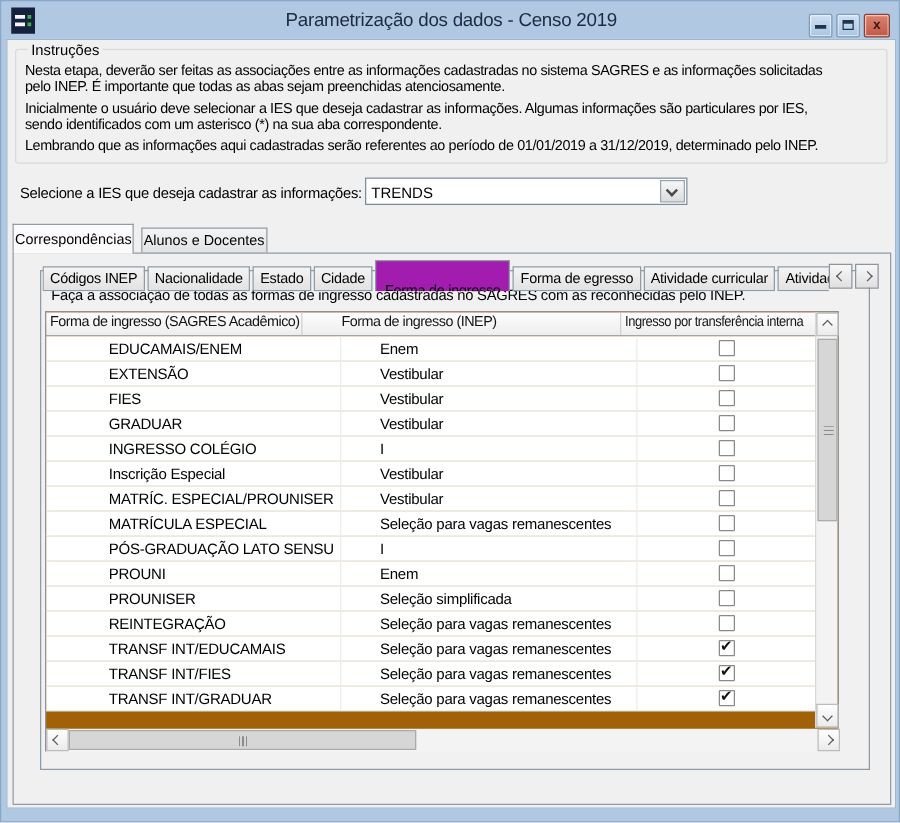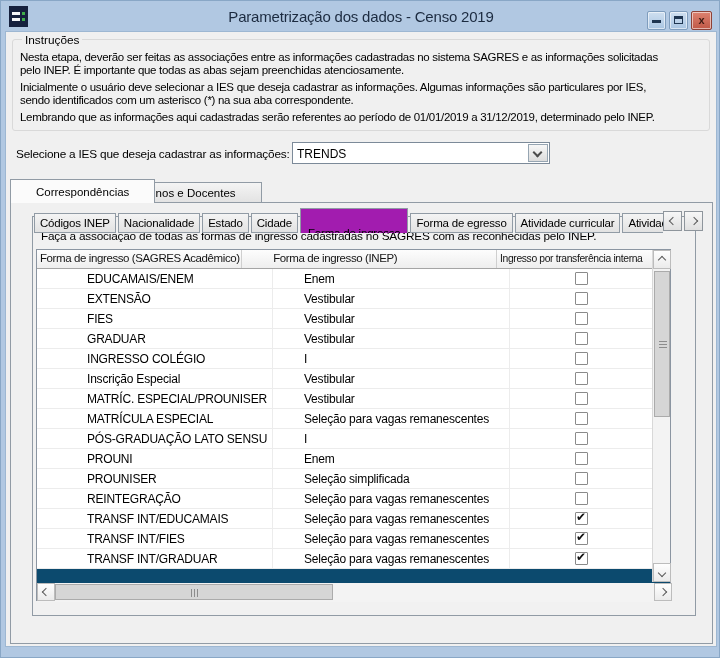--- a/index.html
+++ b/index.html
@@ -49,21 +49,21 @@
     background:linear-gradient(#f7f7f7,#dcdcdc); border:1px solid #96a5b2; }
   .chev { width:7px; height:7px; border-right:2px solid #4b4b4b; border-bottom:2px solid #4b4b4b; }
   .chev.down { transform:rotate(45deg); position:absolute; left:5px; top:4px; }
   .chev.up { transform:rotate(-135deg); }
   .chev.left { transform:rotate(135deg); }
   .chev.right { transform:rotate(-45deg); }
   .chev.thin { border-right-width:1.5px; border-bottom-width:1.5px; border-color:#5a5a5a; width:6px; height:6px; }
 
   
   .otab { position:absolute; border:1px solid #919ba5; background:linear-gradient(#f4f4f4,#e3e3e3);
-    font-size:11.5px; padding:0 25px; display:flex; align-items:center; }
+    font-size:11.5px; padding:0 1px; display:flex; align-items:center; }
   .otab.active { background:#fbfbfb; border-bottom:none; z-index:3; }
   .outer-panel { position:absolute; left:4px; top:170px; width:703px; height:442px;
     border:1px solid #919ba5; background:#f0f0f0; }
 
   
   .inner-strip { position:absolute; left:28px; top:175px; width:629px; height:26px;
     display:flex; align-items:flex-end; overflow:hidden; z-index:2; }
   .itab { flex:0 0 auto; height:20px; line-height:19px; border:1px solid #919ba5;
     background:linear-gradient(#f4f4f4,#e2e2e2); font-size:11.5px; padding:0 5px;
     margin-right:2px; white-space:nowrap; letter-spacing:-0.2px; }
@@ -71,21 +71,21 @@
   .tab-scroll { position:absolute; top:179px; width:19px; height:20px;
     background:linear-gradient(#f7f7f7,#e0e0e0); border:1px solid #8e959c;
     display:flex; align-items:center; justify-content:center; z-index:4; }
   .inner-panel { position:absolute; left:26px; top:184px; width:664px; height:400px;
     border:1px solid #919ba5; background:#f1f1f1; }
   .panel-instruction { position:absolute; left:8px; top:12px; font-size:11.8px;
     letter-spacing:-0.2px; white-space:nowrap; }
 
   
   .grid { position:absolute; left:3px; top:32px; width:635px; height:352px;
-    border:1px solid #8b95a1; background:#0c4a6e; }
+    border:1px solid #8b95a1; background:#a16207; }
   .ghead { position:absolute; left:0; top:0; width:617px; height:19px;
     background:linear-gradient(#fdfdfd,#eeeeee); border-bottom:1px solid #a5a5a5; display:flex; }
   .hcell { height:100%; border-right:1px solid #cfcfcf; font-size:11.5px; letter-spacing:-0.4px;
     padding:2px 0 0 3px; white-space:nowrap; overflow:hidden; color:#141414; }
   .hcell .fit { display:inline-block; transform:scaleX(.9); transform-origin:0 50%; }
   .c1 { width:215px; } .c2 { width:238px;margin-left:28px; } .c3 { width:164px; }
   .gbody { position:absolute; left:0; top:19px; width:617px; }
   .grow { display:flex; height:20px; border-bottom:1px solid #ececec; background:#fff;padding-left:47px; }
   .cell { height:100%; border-right:1px solid #ececec; padding:3px 0 0 3px;
     font-size:12px; letter-spacing:-0.2px; white-space:nowrap; overflow:hidden; }

